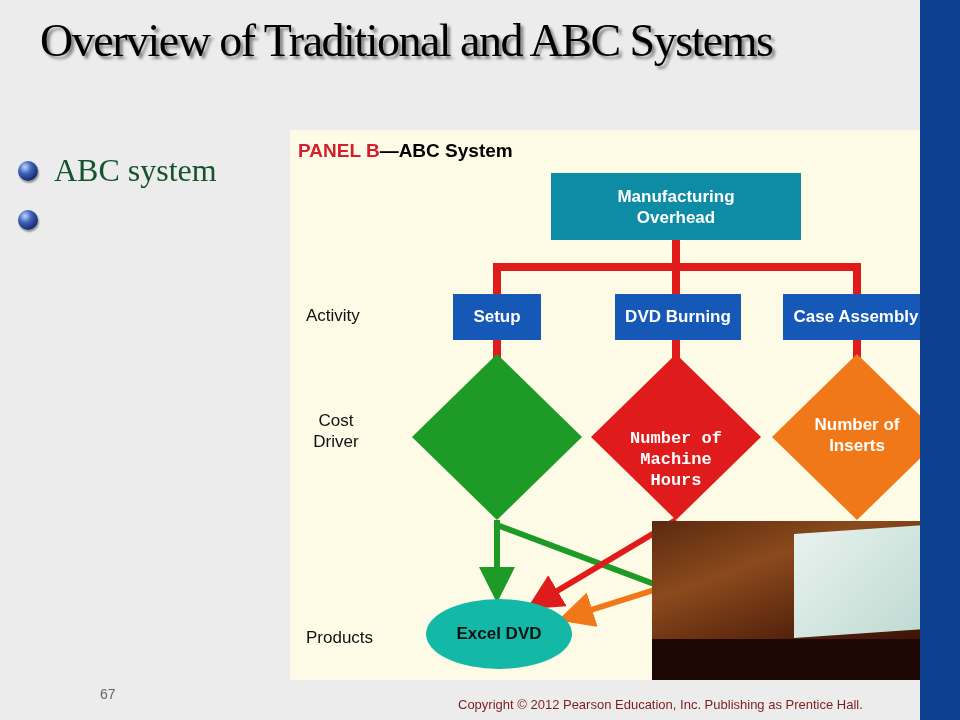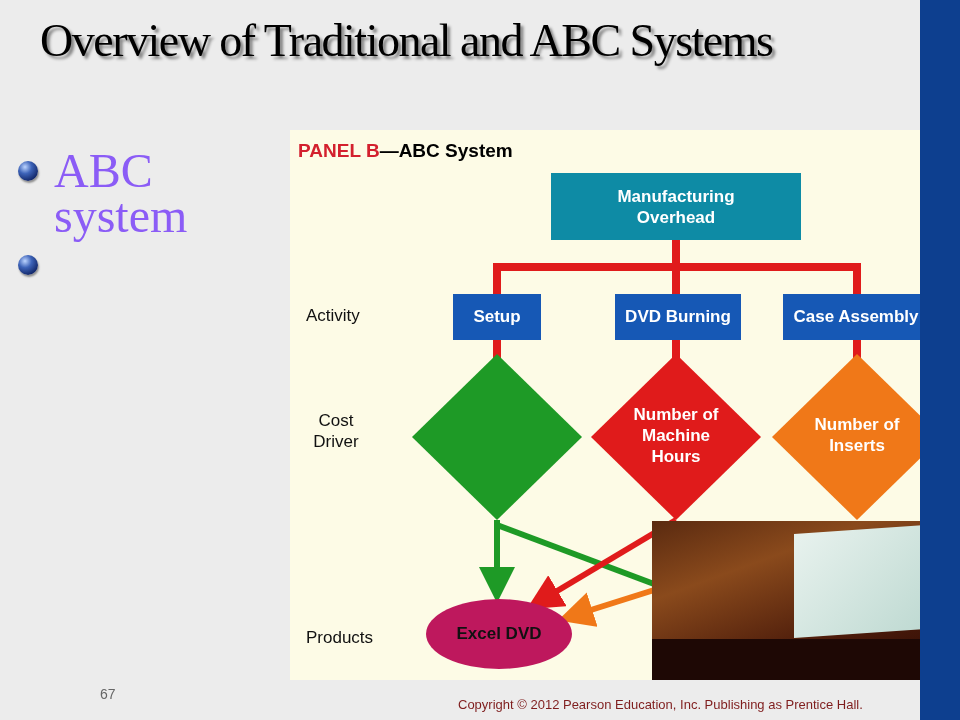--- a/index.html
+++ b/index.html
@@ -1,33 +1,33 @@
 <!DOCTYPE html>
 <html><head>
 <meta charset="utf-8">
 <style>
   html, body { margin:0; padding:0; }
   body { width:960px; height:720px; position:relative; overflow:hidden; background:#ececec; font-family:"Liberation Sans", sans-serif; }
   .slide { position:absolute; left:0; top:0; width:840px; height:720px; background:#ececec; }
   .right-bar { position:absolute; left:920px; top:0; width:40px; height:720px; background:#0d3f8f; }
   .title { position:absolute; left:40px; top:14px; font-family:"Liberation Serif", serif; font-size:46px; color:#000; letter-spacing:-1.5px; text-shadow:3px 3px 3px rgba(0,0,0,0.45); white-space:nowrap; }
   .bullets { position:absolute; left:14px; top:148px; width:270px; }
-  .bullet { position:relative; padding-left:40px; font-family:"Liberation Serif", serif; font-size:48px; line-height:45px; color:#8b5cf6; margin-bottom:4px; }
+  .bullet { position:relative; padding-left:40px; font-family:"Liberation Serif", serif; font-size:32px; line-height:45px; color:#14532d; margin-bottom:4px; }
   .bullet .dot { position:absolute; left:4px; top:13px; width:20px; height:20px; border-radius:50%;
      background: radial-gradient(circle at 35% 30%, #bcd4ff 0%, #3d63b8 35%, #0d2060 80%, #06103a 100%); box-shadow:1px 2px 2px rgba(0,0,0,0.4); }
   .panel { position:absolute; left:290px; top:130px; width:656px; height:550px; background:#fdfbe6; }
   .panel svg { position:absolute; left:0; top:0; }
   .panel-title { position:absolute; left:8px; top:10px; font-size:19px; font-weight:bold; }
   .panel-title .red { color:#d3202e; }
   .row-label { position:absolute; font-size:17px; color:#111; line-height:21px;text-align:center; }
   .box { position:absolute; color:#fff; font-weight:bold; display:flex; align-items:center; justify-content:center; text-align:center; }
   .mo { left:261px; top:43px; width:250px; height:67px; background:#0e8ba5; font-size:17px; line-height:21px; }
   .act { top:164px; height:46px; background:#1658b5; font-size:17px; }
   .diamond-text { position:absolute; color:#fff; font-weight:bold; font-size:17px; line-height:21px; text-align:center; width:140px; }
-  .product { position:absolute; left:136px; top:469px; width:146px; height:70px; border-radius:50%; background:#be185d; display:flex; align-items:center; justify-content:center; font-weight:bold; font-size:17px; color:#111; }
+  .product { position:absolute; left:136px; top:469px; width:146px; height:70px; border-radius:50%; background:#14b8a6; display:flex; align-items:center; justify-content:center; font-weight:bold; font-size:17px; color:#111; }
   .video { position:absolute; left:652px; top:521px; width:290px; height:159px; background:linear-gradient(160deg,#5a2a10 0%,#8a4a1c 30%,#4a1a0a 70%,#2a0a05 100%); overflow:hidden; }
   .video .screen { position:absolute; left:142px; top:8px; width:146px; height:104px; background:linear-gradient(135deg,#e8f2ee,#bcd8d0); transform:skewY(-4deg); }
   .video .floor { position:absolute; left:0; top:118px; width:290px; height:41px; background:#1e0805; }
   .page-num { position:absolute; left:100px; top:686px; font-size:14px; color:#666; }
   .copyright { position:absolute; left:458px; top:697px; font-size:13px; color:#7f1d1d; white-space:nowrap; }
 </style>
 </head>
 <body>
 
 <div class="slide">
@@ -92,21 +92,21 @@
     <div class="box mo">
         <span style="width:150px;">Manufacturing Overhead</span>
       </div>
     <div class="box act" style="left:325px; width:126px;">
         <span>DVD Burning</span>
       </div>
     <div class="box act" style="left:493px; width:146px;">
         <span>Case Assembly</span>
       </div>
 
-    <div class="diamond-text" style="left:316px; top:274px;"><span style="display:inline-block;width:112px;">Number of Machine Hours</span></div>
+    <div class="diamond-text" style="left:316px; top:298px;font-family:Liberation Mono, monospace;"><span style="display:inline-block;width:112px;">Number of Machine Hours</span></div>
     <div class="diamond-text" style="left:497px; top:284px;"><span style="display:inline-block;width:100px;">Number of Inserts</span></div>
 
     <div class="product">
         <span>Excel DVD</span>
       </div>
   </div>
 
   <div class="video">
     <div class="screen"></div>
     <div class="floor"></div>

